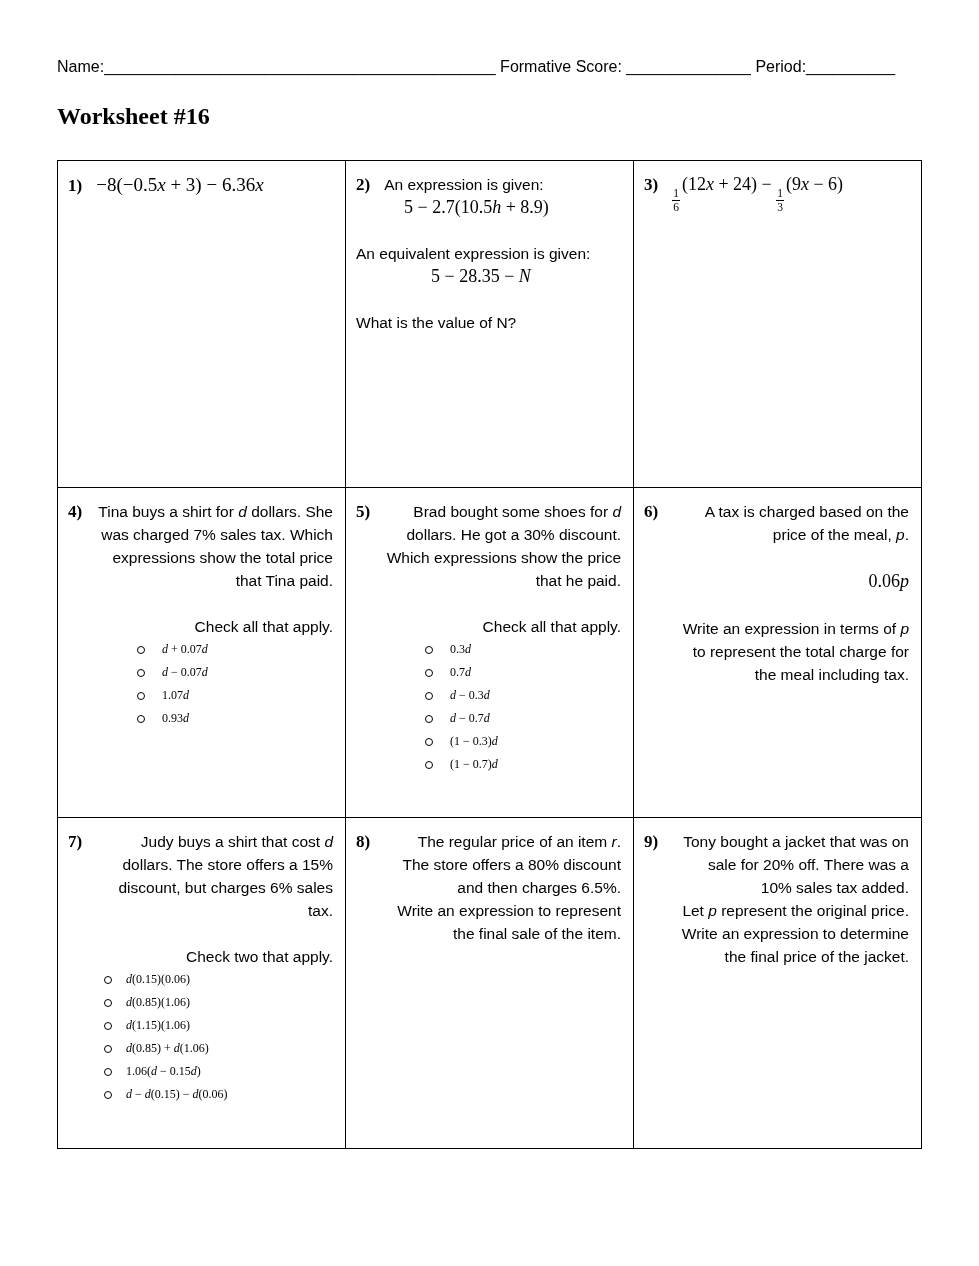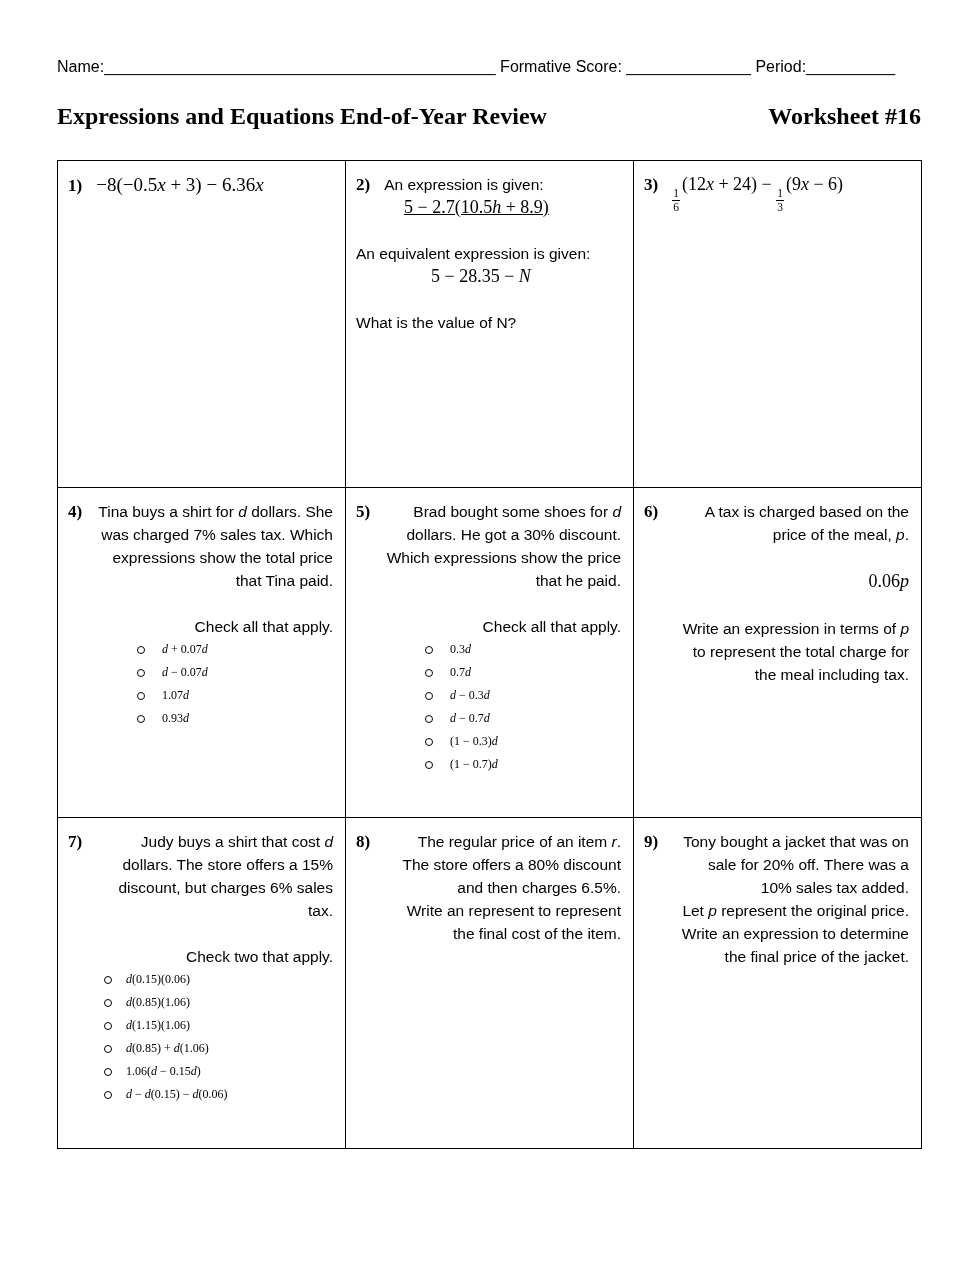--- a/index.html
+++ b/index.html
@@ -36,21 +36,21 @@
   .expr-lg{font-size:19px;text-align:right;}
   .expr-md{font-size:18px;}
 
   .inline-head{display:flex;align-items:baseline;}
   .inline-head .pnum{flex:0 0 auto;margin-right:14px;}
   .p3gap{margin-right:26px;}
 
   
   .p2 .first{display:flex;align-items:baseline;}
   .p2 .first .pnum{margin-right:14px;}
-  .p2 .e1{margin:0 0 0 48px;text-decoration:underline;}
+  .p2 .e1{margin:0 0 0 48px;}
   .p2 .e2{margin:0 0 0 75px;}
 
   
   .opts{margin-top:0;}
   .opts-lg{margin-left:40px;}   
   .opts-sm{margin-left:7px;}    
   .opt{display:flex;align-items:center;height:23px;}
   .bullet{flex:0 0 auto;width:8px;height:8px;border:1px solid #000;
           border-radius:50%;box-sizing:border-box;}
   .opts-lg .bullet{margin-right:17px;}
@@ -64,21 +64,20 @@
   .frac .fnum{padding:0 1px;}
 </style>
 </head>
 <body>
 
 <div class="page">
 
   <div class="hdr"><span>Name:</span><span>____________________________________________</span><span> Formative Score: </span><span>______________</span><span> Period:</span><span>__________</span></div>
 
   <div class="title-row">
-    <span>Expressions and Equations End-of-Year Review</span>
     <span>Worksheet #16</span>
   </div>
 
   <table class="grid">
     <tbody>
         <tr class="r1">
 
       <td>
         <div class="prob">
           <div class="inline-head">
@@ -234,21 +233,21 @@
           </div>
         </div>
       </td>
 
       <td>
         <div class="prob">
           <span class="pnum abs">8)</span>
           <div class="body">
             <p class="txt">The regular price of an item <i>r</i>.</p>
             <p class="txt">The store offers a 80% discount and then charges 6.5%.</p>
-            <p class="txt">Write an represent to represent the final cost of the item.</p>
+            <p class="txt">Write an expression to represent the final sale of the item.</p>
           </div>
         </div>
       </td>
 
       <td>
         <div class="prob">
           <span class="pnum abs">9)</span>
           <div class="body">
             <p class="txt">Tony bought a jacket that was on sale for 20% off. There was a 10% sales tax added.</p>
             <p class="txt">Let <i>p</i> represent the original price. Write an expression to determine the final price of the jacket.</p>

